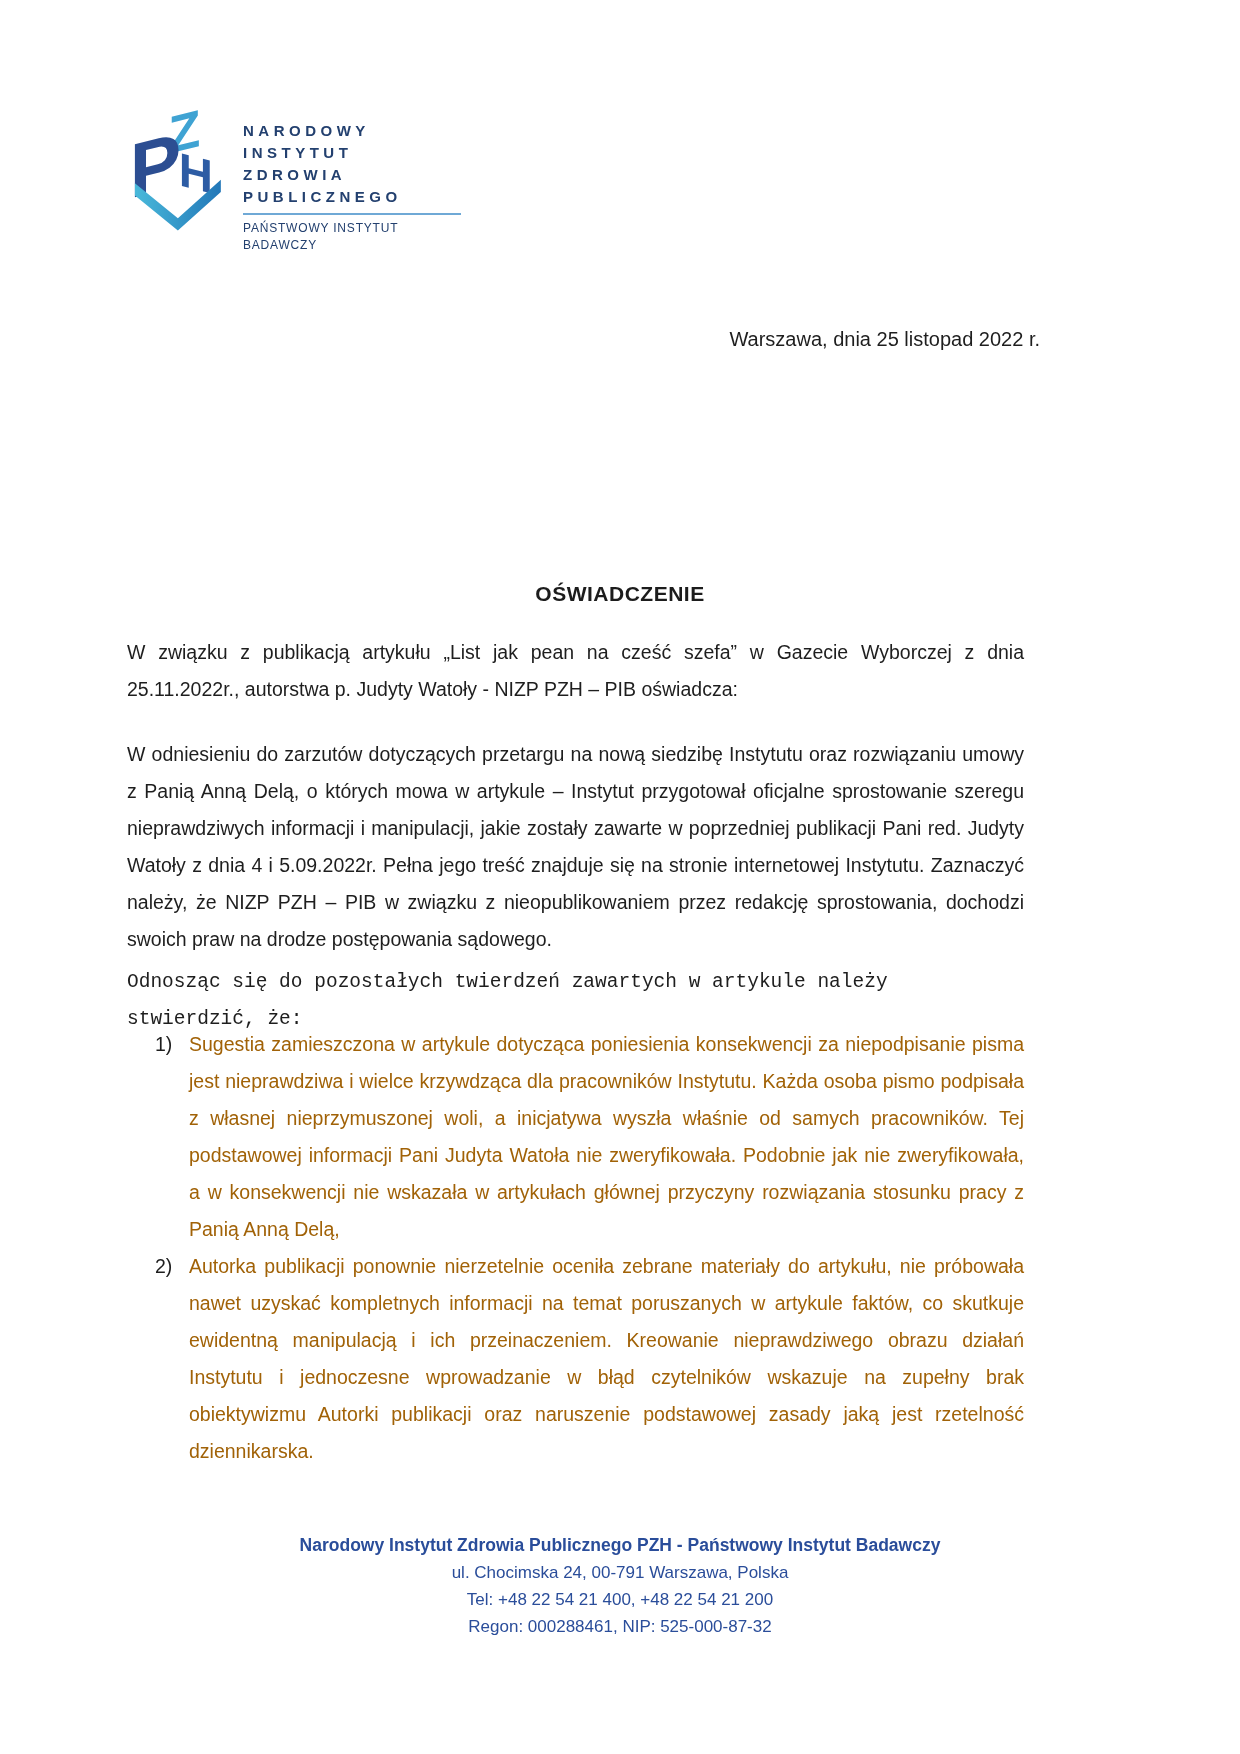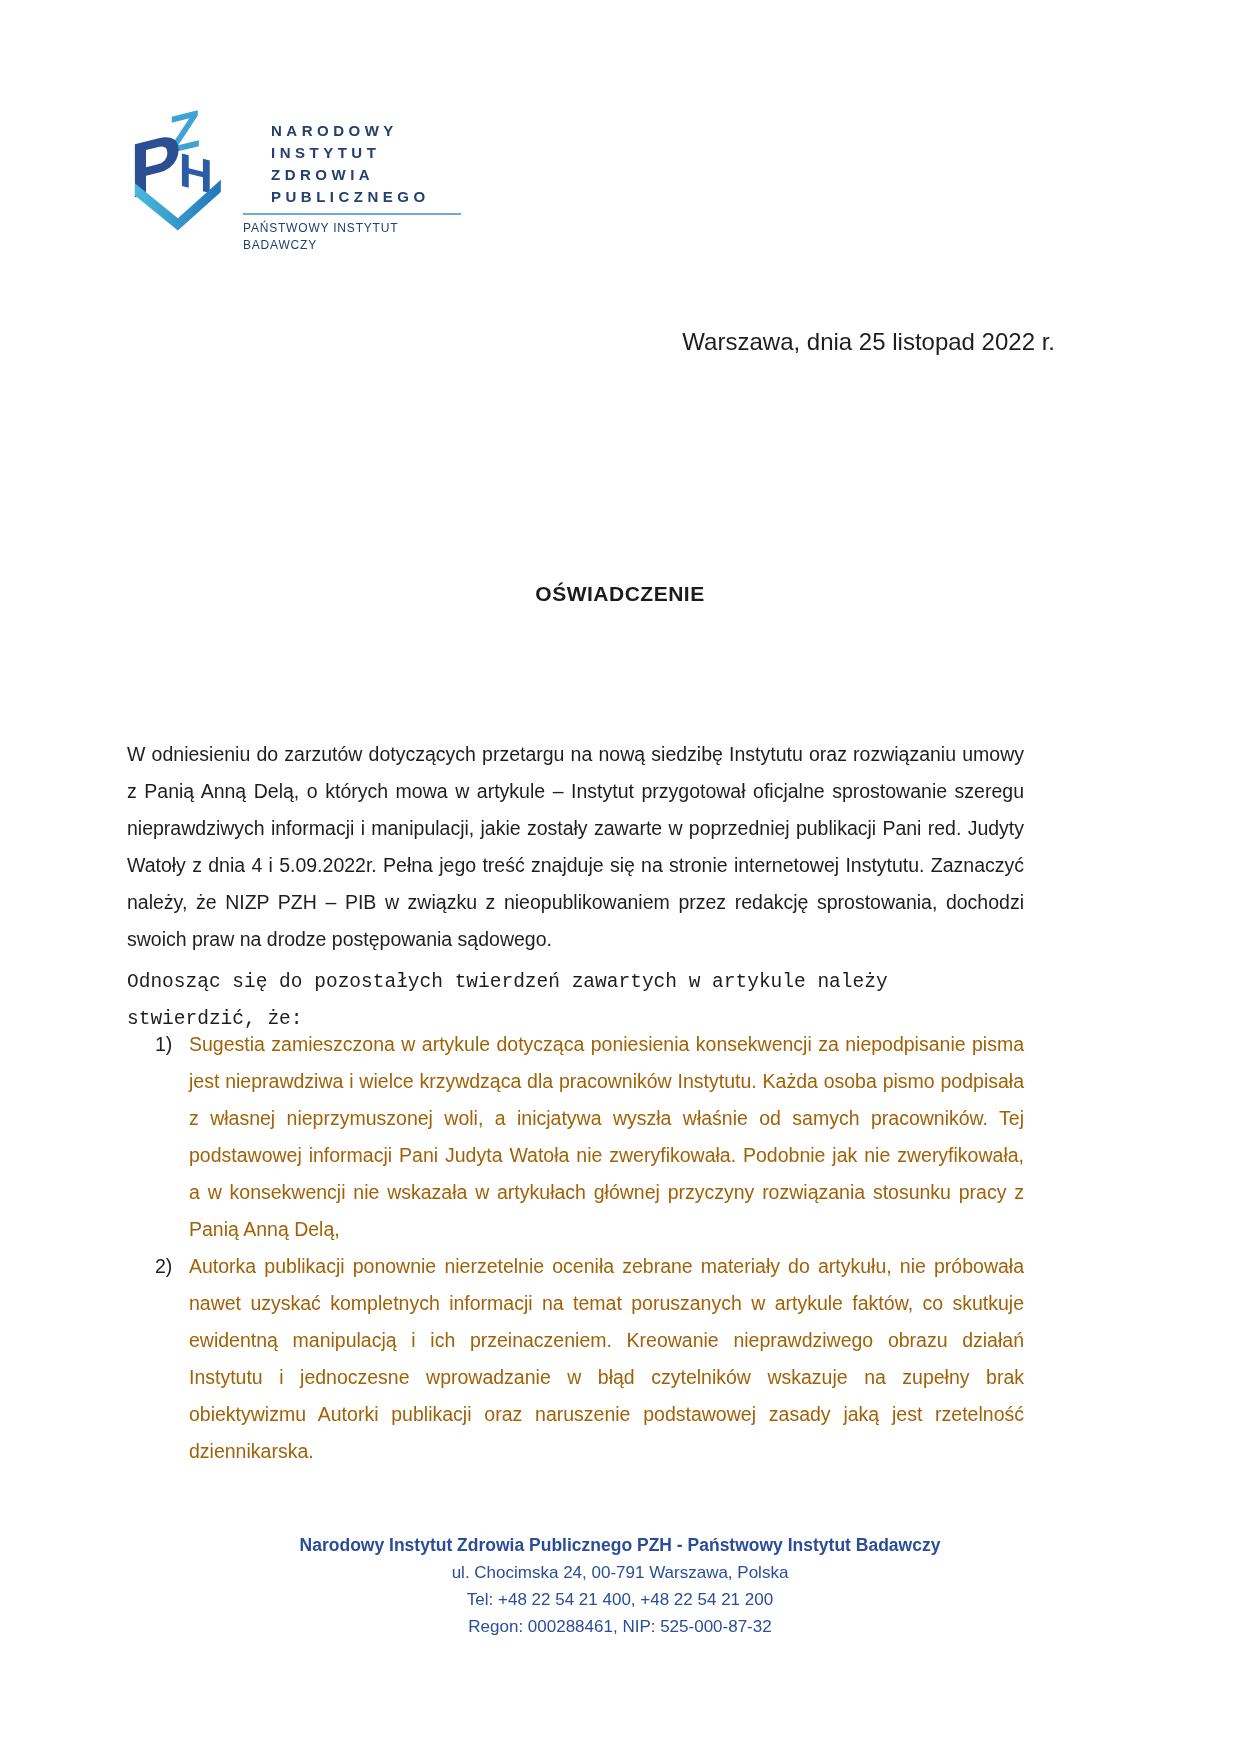--- a/index.html
+++ b/index.html
@@ -13,31 +13,31 @@
     font-family: "Liberation Sans", sans-serif;
     color: #1e1e1e;
     overflow: hidden;
   }
   
   .logo { position: absolute; top: 106px; left: 127px; display: flex; align-items: flex-start; gap: 16px; }
   .logo-icon { width: 100px; height: 128px; flex: 0 0 auto; }
   .logo-text { padding-top: 14px; }
   .org-line {
     font-size: 15px; font-weight: bold; letter-spacing: 4.5px;
-    color: #23406f; line-height: 22px; white-space: nowrap; margin-left: 28px;
+    color: #23406f; line-height: 22px; white-space: nowrap;
   }
   .logo-rule { border: none; border-top: 2.5px solid #6fa9d6; margin: 5px 0 5px 0; width: 218px; }
   .sub-line {
     font-size: 12px; font-weight: normal; letter-spacing: 0.8px;
     color: #23406f; line-height: 17px; white-space: nowrap;
   }
   
   .date-line {
-    position: absolute; top: 328px; right: 185px;
-    font-size: 24px; color: #1e1e1e;
+    position: absolute; top: 328px; right: 200px;
+    font-size: 20px; color: #1e1e1e;
   }
   
   .doc-title {
     position: absolute; top: 582px; left: 0; width: 100%;
     text-align: center; font-size: 21px; font-weight: bold; letter-spacing: 0.5px;
     color: #1c1c1c;
   }
   
   .para {
     position: absolute; left: 127px; width: 897px;
@@ -91,20 +91,21 @@
       <hr class="logo-rule">
       <div class="sub-line">PAŃSTWOWY INSTYTUT</div>
       <div class="sub-line">BADAWCZY</div>
     </div>
   </div>
 
   <div class="date-line">Warszawa, dnia 25 listopad 2022 r.</div>
 
   <div class="doc-title">OŚWIADCZENIE</div>
 
+  <div class="para para-intro">W związku z publikacją artykułu „List jak pean na cześć szefa” w Gazecie Wyborczej z dnia 25.11.2022r., autorstwa p. Judyty Watoły - NIZP PZH – PIB oświadcza:</div>
   <div class="para para-body">W odniesieniu do zarzutów dotyczących przetargu na nową siedzibę Instytutu oraz rozwiązaniu umowy z Panią Anną Delą, o których mowa w artykule – Instytut przygotował oficjalne sprostowanie szeregu nieprawdziwych informacji i manipulacji, jakie zostały zawarte w poprzedniej publikacji Pani red. Judyty Watoły z dnia 4 i 5.09.2022r. Pełna jego treść znajduje się na stronie internetowej Instytutu. Zaznaczyć należy, że NIZP PZH – PIB w związku z nieopublikowaniem przez redakcję sprostowania, dochodzi swoich praw na drodze postępowania sądowego.</div>
   <div class="para para-lead">Odnosząc się do pozostałych twierdzeń zawartych w artykule należy stwierdzić, że:</div>
 
   <div class="num-list">
     <div class="num-item">
       <div class="num-marker">1)</div>
       <div class="num-text">Sugestia zamieszczona w artykule dotycząca poniesienia konsekwencji za niepodpisanie pisma jest nieprawdziwa i wielce krzywdząca dla pracowników Instytutu. Każda osoba pismo podpisała z własnej nieprzymuszonej woli, a inicjatywa wyszła właśnie od samych pracowników. Tej podstawowej informacji Pani Judyta Watoła nie zweryfikowała. Podobnie jak nie zweryfikowała, a w konsekwencji nie wskazała w artykułach głównej przyczyny rozwiązania stosunku pracy z Panią Anną Delą,</div>
     </div>
     <div class="num-item">
       <div class="num-marker">2)</div>

